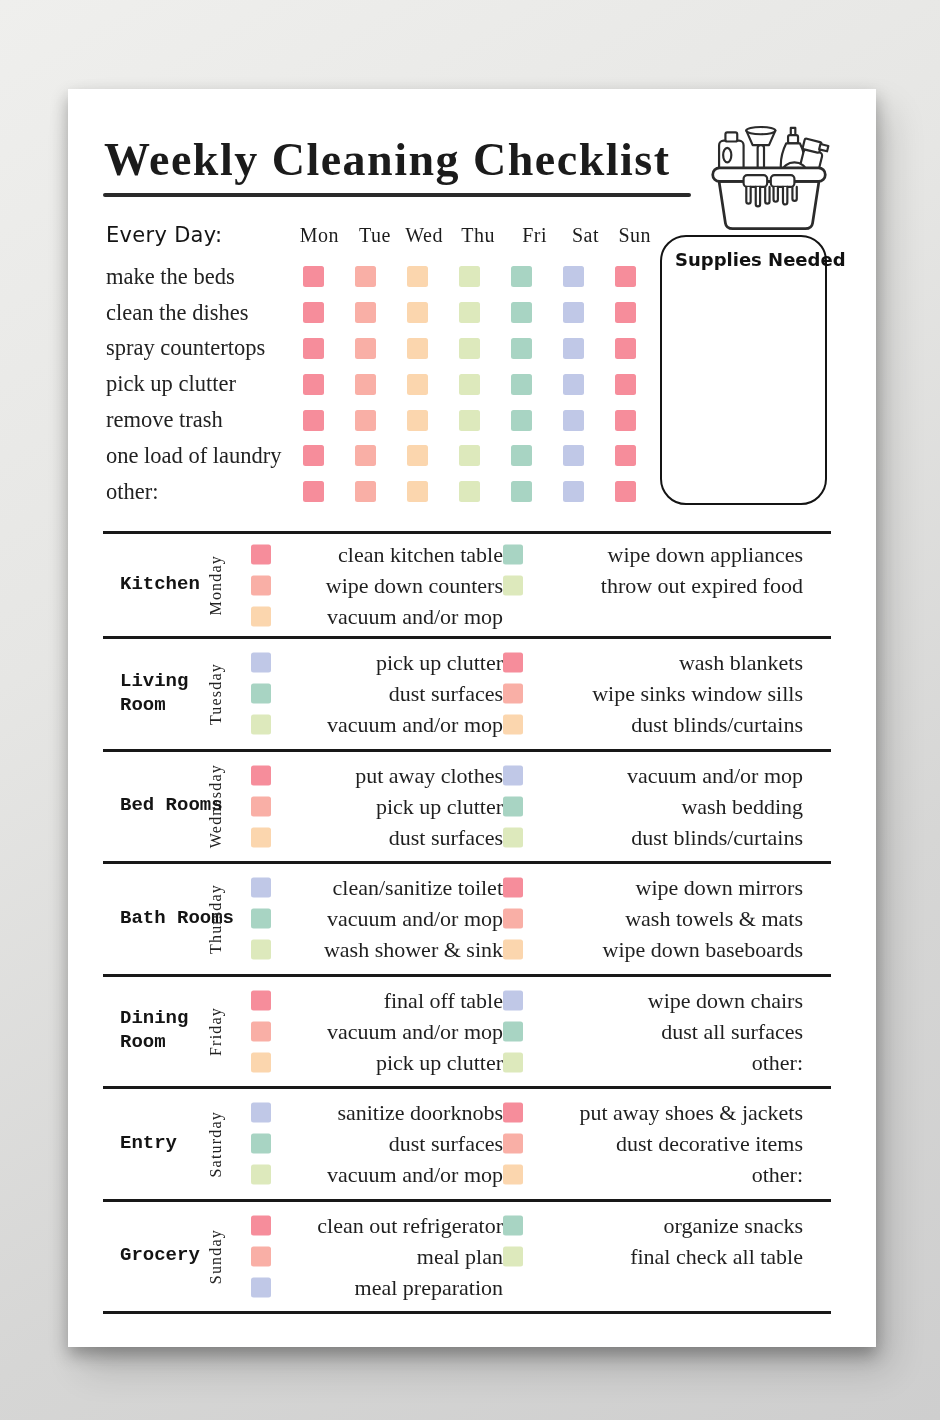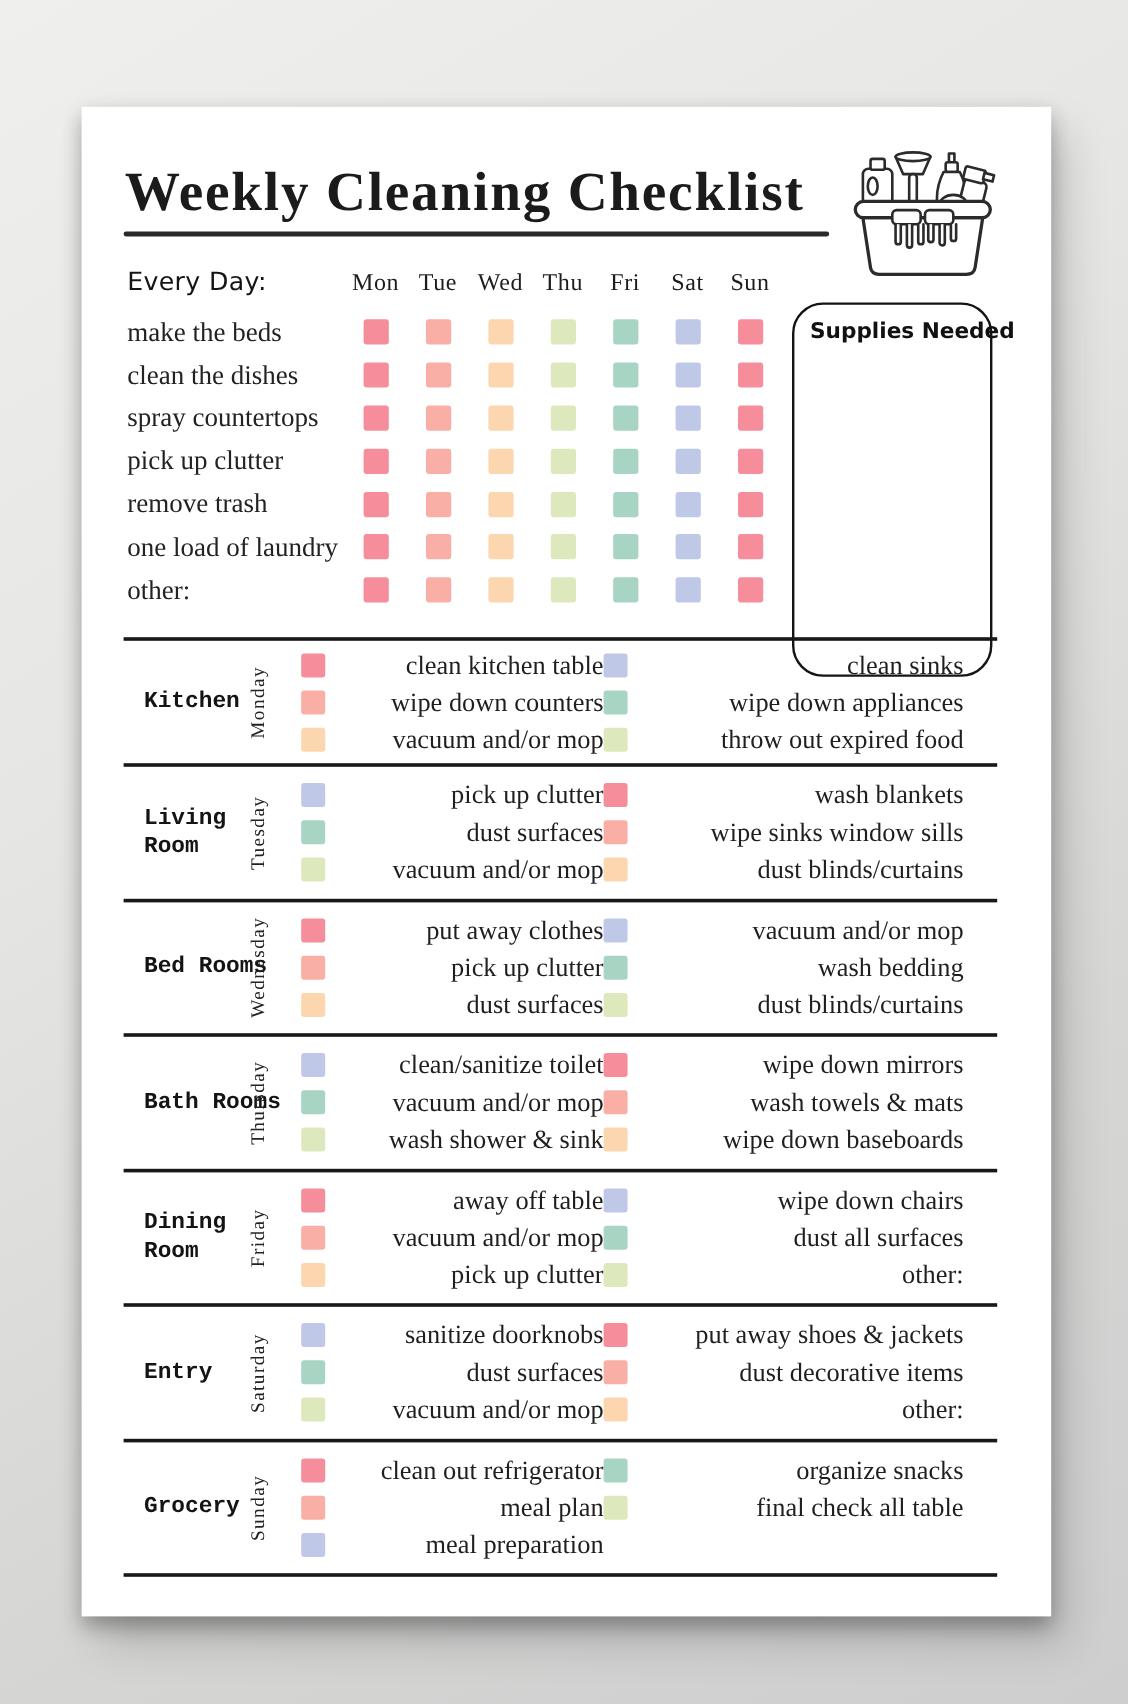--- a/index.html
+++ b/index.html
@@ -29,34 +29,34 @@
   
   .everyday { position:absolute; left:38px; top:134px; }
   .ev-row { display:flex; align-items:center; height:35.8px; }
   .ev-row.ev-head { height:36px; align-items:baseline; }
   .ev-label-col { width:181px; white-space:nowrap; }
   .ev-title {
     font-family:"DejaVu Sans", sans-serif; font-weight:normal;
     font-size:21px; color:#141414; letter-spacing:0.3px;
   }
   .ev-day {
-    width:52px; text-align:center;
+    width:52px; text-align:right;
     font-family:"Liberation Serif", serif; font-size:20px; color:#1d1d1d; letter-spacing:0.5px;
   }
   .ev-task { font-size:22.5px; color:#222; }
   .ev-cells { display:flex; }
   .ev-cells .sq { margin:0 15.5px; }
   .sq {
     display:inline-block; width:21px; height:21px; border-radius:2.5px;
     background:#ddd; flex:0 0 auto;
   }
   
   .supplies {
-    position:absolute; left:592px; top:146px; width:167px; height:312px;
-    border:2.5px solid #141414; border-radius:26px; background:#fff;margin-top:17px;
+    position:absolute; left:592px; top:146px; width:167px; height:270px;
+    border:2.5px solid #141414; border-radius:26px; background:#fff;
   }
   .supplies-title {
     font-family:"DejaVu Sans", sans-serif; font-weight:bold;
     font-size:18px; color:#111; padding:12px 6px 0 13px; white-space:nowrap;
   }
   .supplies-area { position:absolute; left:6px; top:44px; right:6px; bottom:8px; }
   
   .sections {
     position:absolute; left:35px; top:442px; width:728px;
     border-bottom:3px solid #181818;
@@ -247,24 +247,20 @@
           </div>
         <div class="item">
             <span class="sq" style="background-color: rgb(249, 175, 166);"></span>
             <span class="item-label">wipe down counters</span>
           </div>
         <div class="item">
             <span class="sq" style="background-color: rgb(251, 214, 174);"></span>
             <span class="item-label">vacuum and/or mop</span>
           </div>
         <div class="item">
-            <span class="sq" style="background-color: rgb(192, 200, 231);"></span>
-            <span class="item-label">clean sinks</span>
-          </div>
-        <div class="item">
             <span class="sq" style="background-color: rgb(168, 212, 195);"></span>
             <span class="item-label">wipe down appliances</span>
           </div>
         <div class="item">
             <span class="sq" style="background-color: rgb(221, 233, 188);"></span>
             <span class="item-label">throw out expired food</span>
           </div>
       </div>
     </div>
 
@@ -368,21 +364,21 @@
     </div>
 
     <div class="section">
       <div class="room">Dining Room</div>
       <div class="dayv">
           <span>Friday</span>
         </div>
       <div class="items">
         <div class="item">
             <span class="sq" style="background-color: rgb(246, 141, 155);"></span>
-            <span class="item-label">away off table</span>
+            <span class="item-label">final off table</span>
           </div>
         <div class="item">
             <span class="sq" style="background-color: rgb(249, 175, 166);"></span>
             <span class="item-label">vacuum and/or mop</span>
           </div>
         <div class="item">
             <span class="sq" style="background-color: rgb(251, 214, 174);"></span>
             <span class="item-label">pick up clutter</span>
           </div>
         <div class="item">

